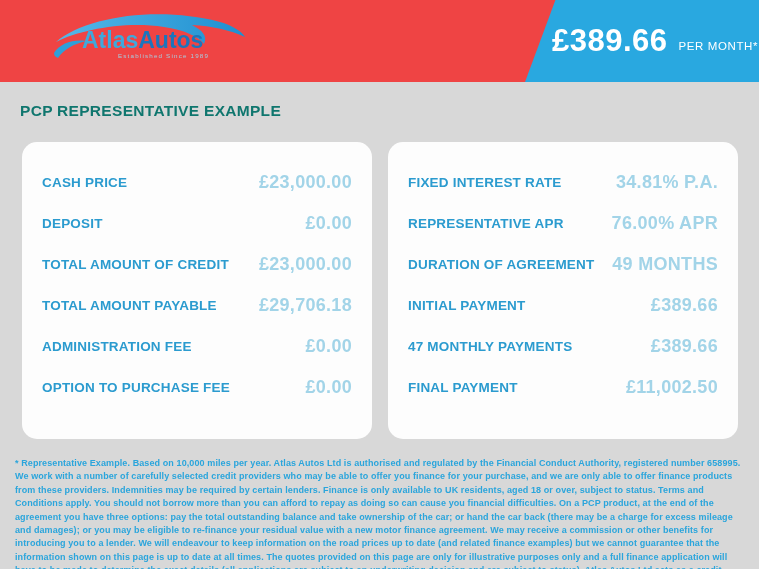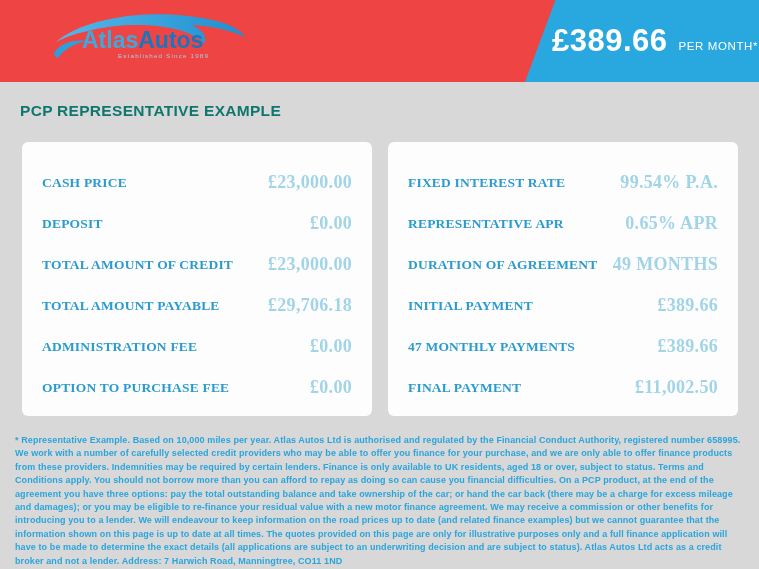--- a/index.html
+++ b/index.html
@@ -58,23 +58,22 @@
     color: #0f766e;
   }
   .panels {
     display: flex;
     gap: 16px;
     margin: 22px 21px 0 22px;
   }
   .panel {
     flex: 1;
     background: #fdfdfd;
-    border-radius: 6px;
-    padding: 20px 20px 8px 20px;
-    font-family: Liberation Serif, serif;
+    border-radius: 15px;
+    padding: 20px 20px 31px 20px;
   }
   .finance-row {
     height: 41px;
     display: flex;
     align-items: center;
     justify-content: space-between;
   }
   .finance-label {
     font-size: 13.5px;
     font-weight: bold;
@@ -164,25 +163,25 @@
         </div>
         <div class="finance-row">
           <span class="finance-label">OPTION TO PURCHASE FEE</span>
           <span class="finance-value">£0.00</span>
         </div>
       </div>
 
       <div class="panel">
         <div class="finance-row">
           <span class="finance-label">FIXED INTEREST RATE</span>
-          <span class="finance-value">99.54% P.A.</span>
+          <span class="finance-value">34.81% P.A.</span>
         </div>
         <div class="finance-row">
           <span class="finance-label">REPRESENTATIVE APR</span>
-          <span class="finance-value">0.65% APR</span>
+          <span class="finance-value">76.00% APR</span>
         </div>
         <div class="finance-row">
           <span class="finance-label">DURATION OF AGREEMENT</span>
           <span class="finance-value">49 MONTHS</span>
         </div>
         <div class="finance-row">
           <span class="finance-label">INITIAL PAYMENT</span>
           <span class="finance-value">£389.66</span>
         </div>
         <div class="finance-row">

